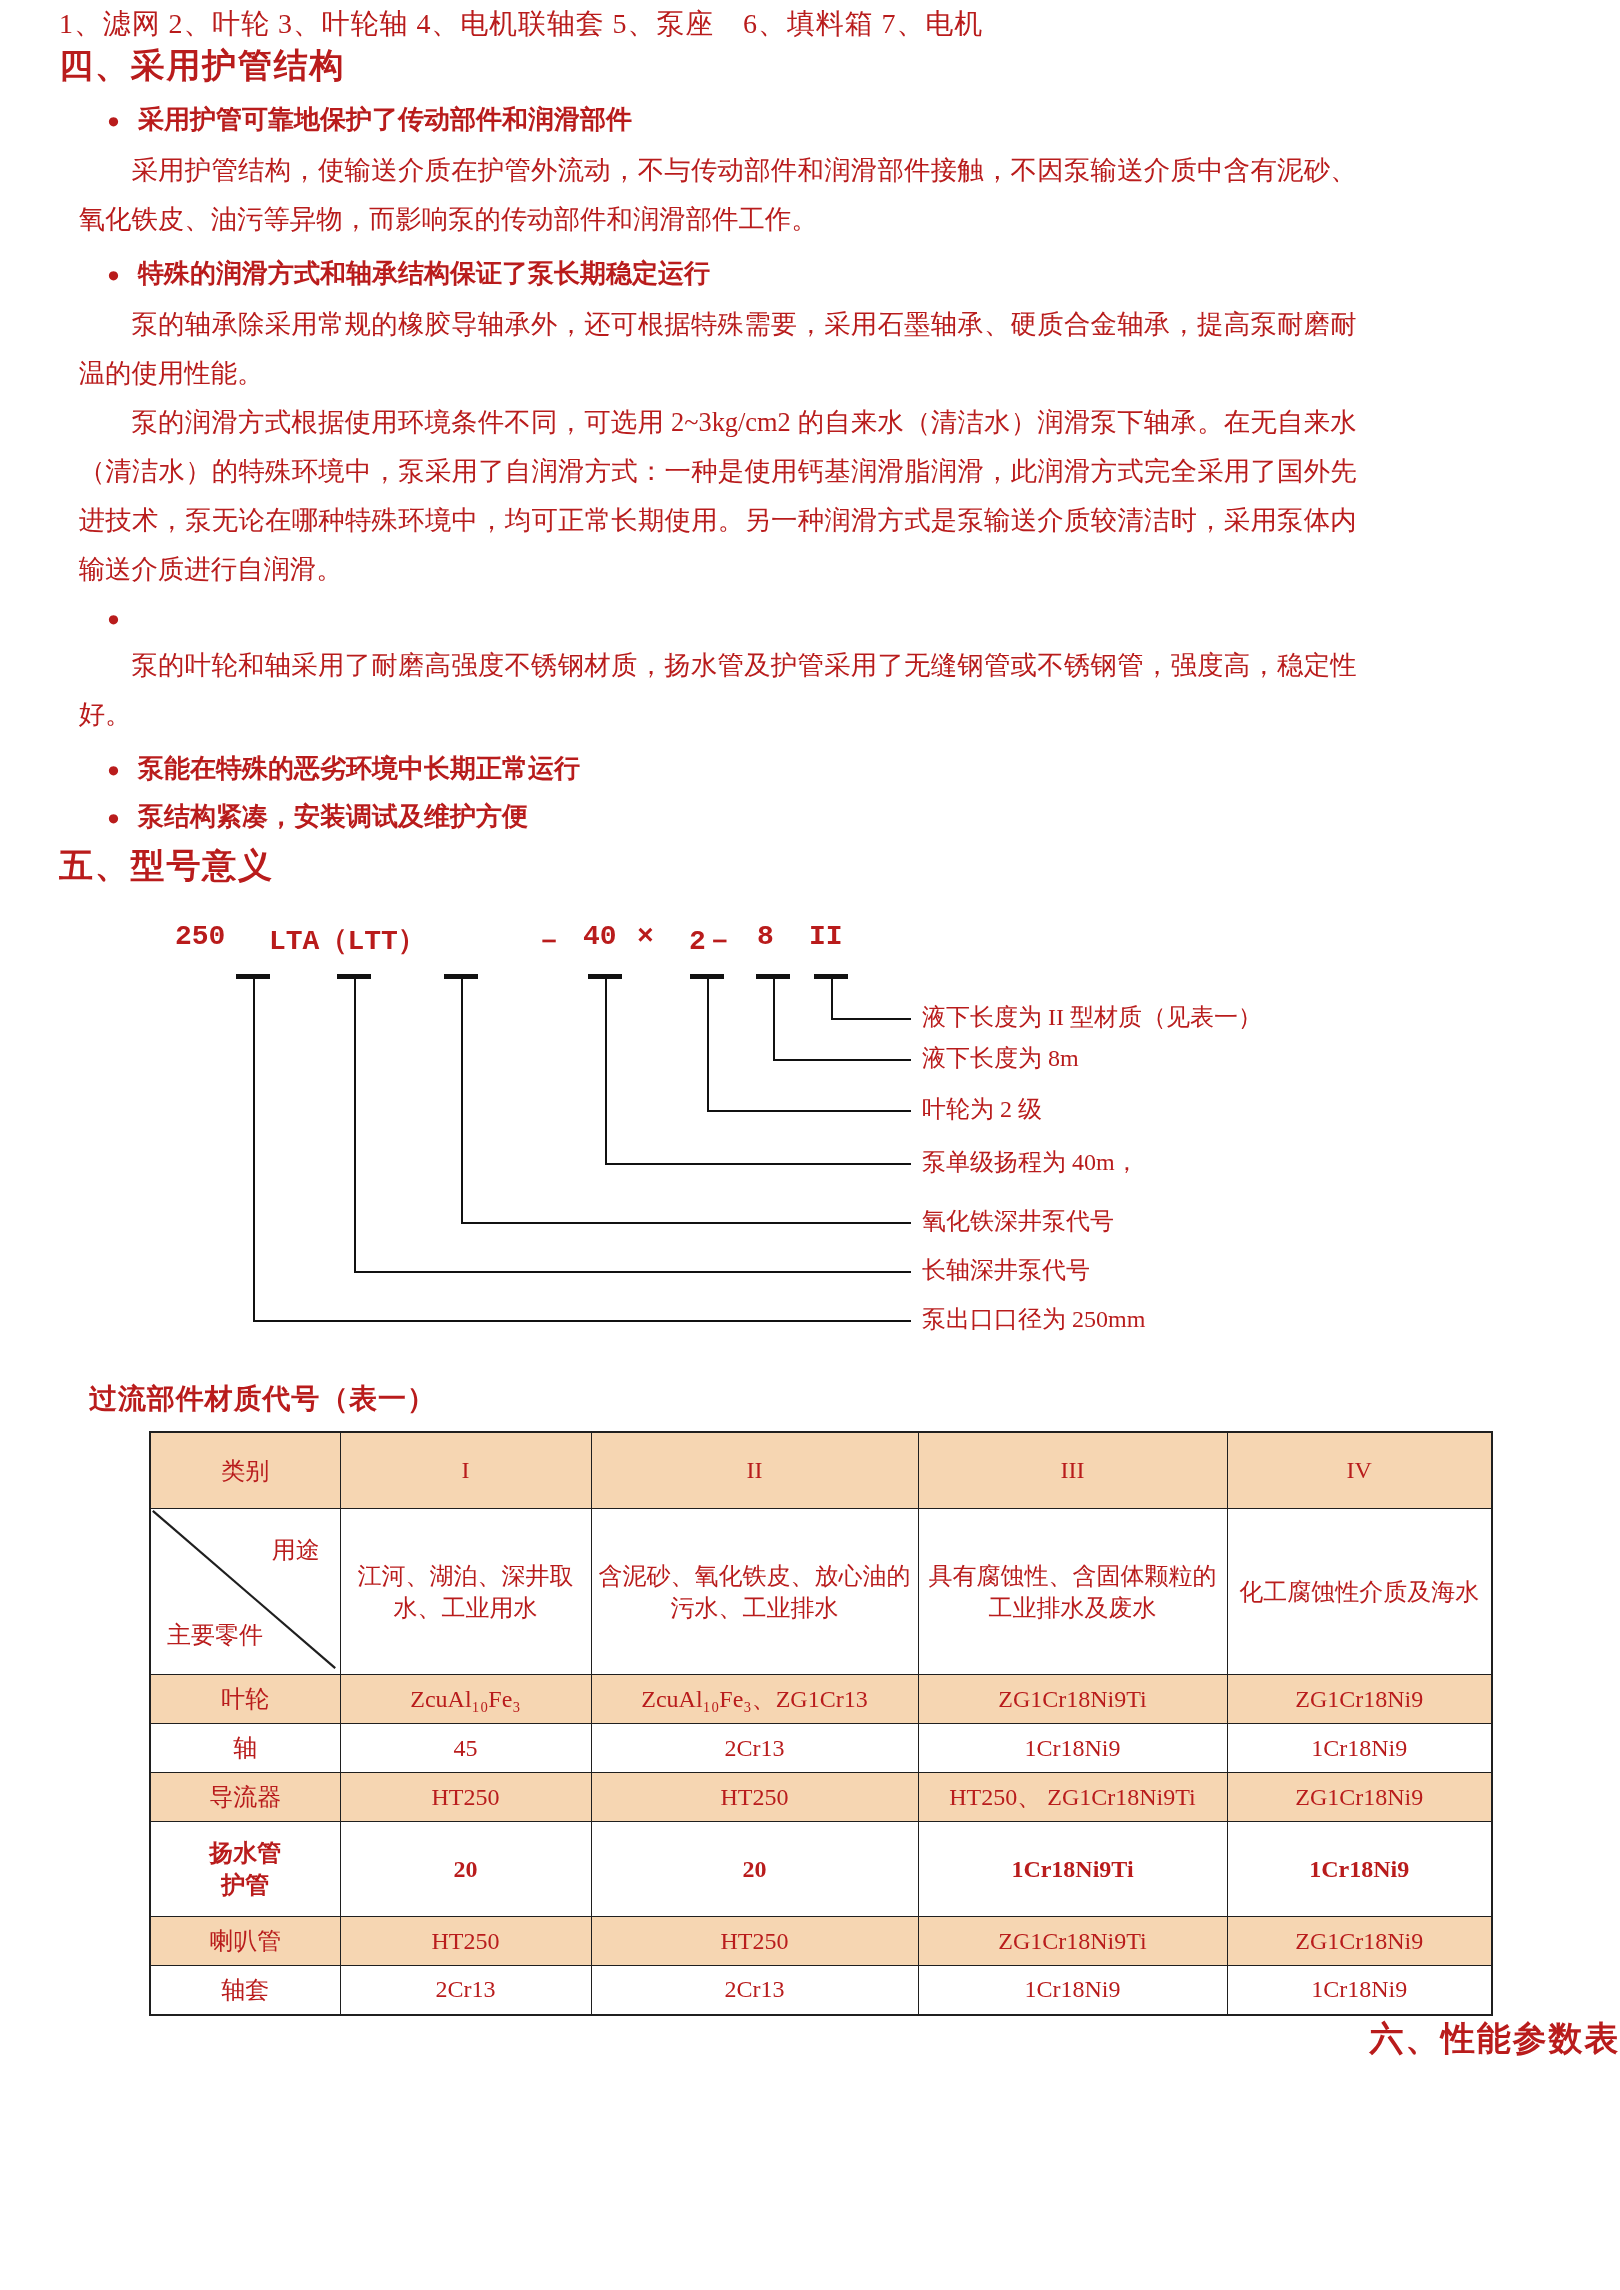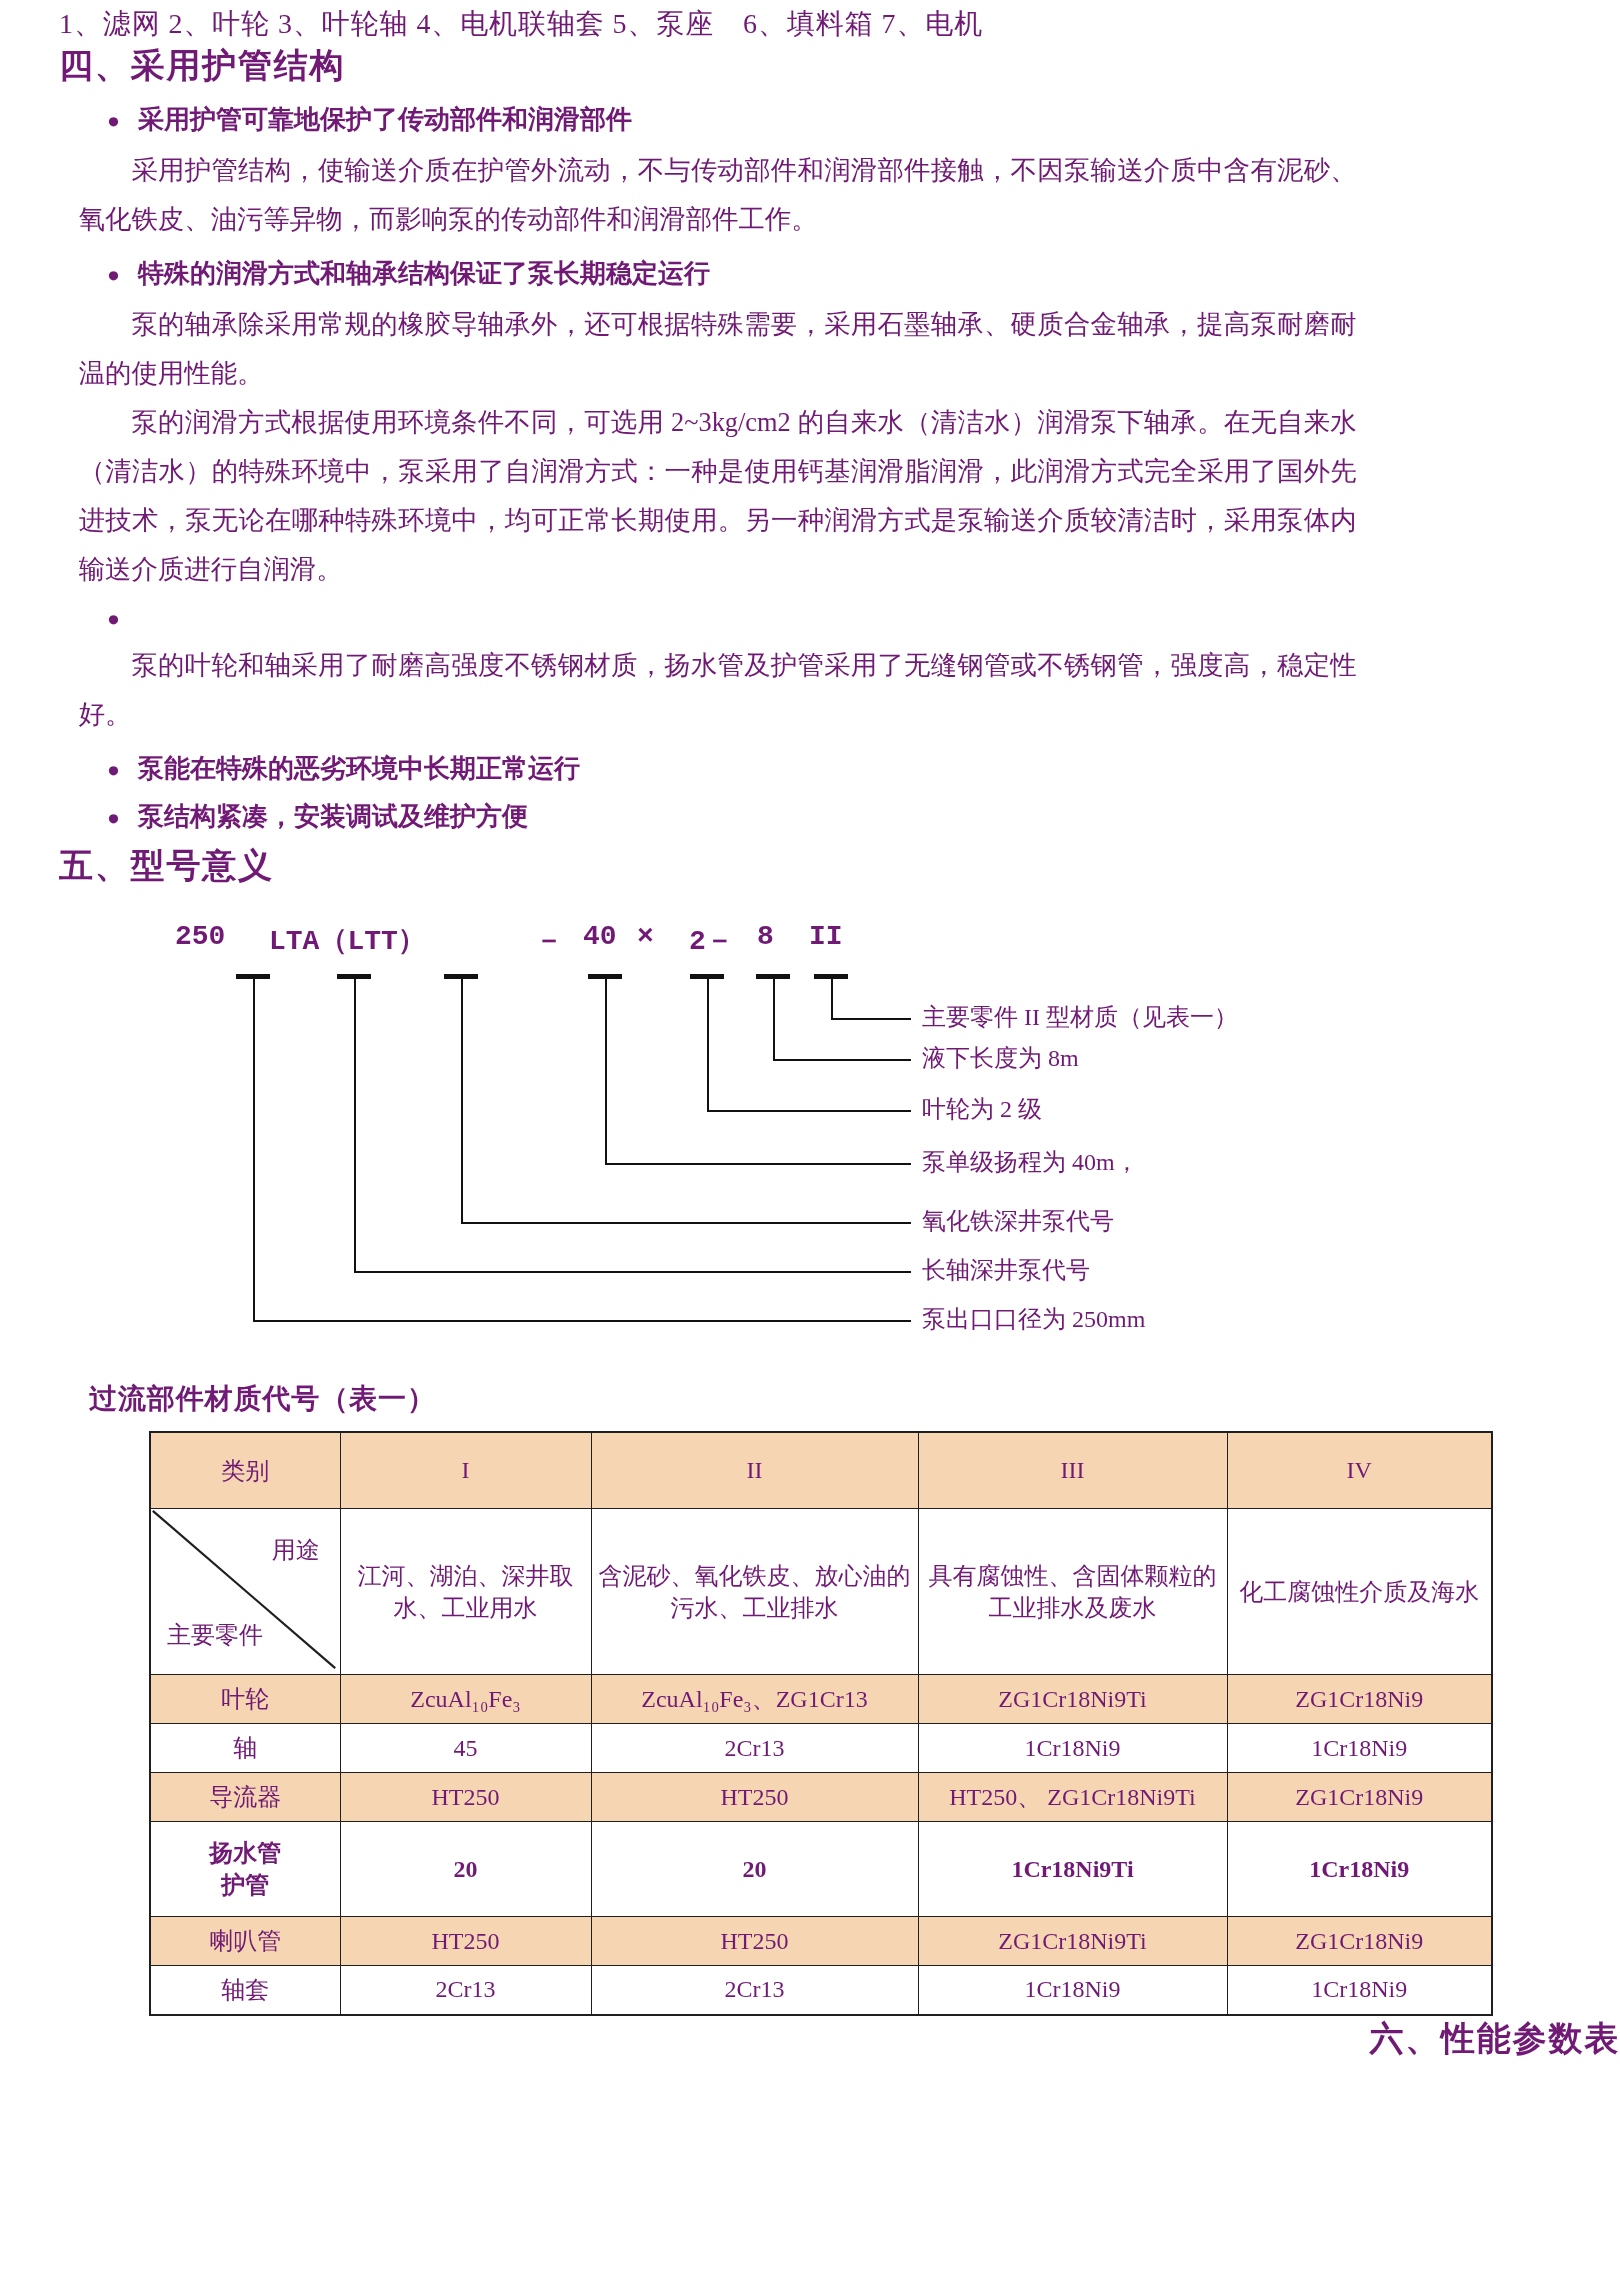--- a/index.html
+++ b/index.html
@@ -1,21 +1,21 @@
 <!DOCTYPE html>
 <html style="font-size:14.3px"><head>
 <meta charset="utf-8">
 <style>
   html,body{margin:0;padding:0;background:#ffffff;}
   .page{
     position:relative;
     width:1620px;height:2291px;
     background:#ffffff;
     overflow:hidden;
-    color:#701a75;
+    color:#b91c1c;
     font-family:"Liberation Serif","DejaVu Serif",serif;
     box-sizing:border-box;
     padding:5.4px 0 0 59px;
   }
   .parts-line{
     font-size:28px;
     letter-spacing:0.9px;
     white-space:nowrap;
   }
   h2.sec{
@@ -163,21 +163,21 @@
     <span class="cap" style="left:755px"></span>
 
     <div class="conn" style="left:194px;width:656px;height:342px"></div>
     <div class="conn" style="left:295px;width:555px;height:293px"></div>
     <div class="conn" style="left:402px;width:448px;height:244px"></div>
     <div class="conn" style="left:546px;width:304px;height:185px"></div>
     <div class="conn" style="left:648px;width:202px;height:132px"></div>
     <div class="conn" style="left:714px;width:136px;height:81px"></div>
     <div class="conn" style="left:772px;width:78px;height:40px"></div>
 
-    <span class="mlabel" style="top:109px">主要零件 II 型材质（见表一）</span>
+    <span class="mlabel" style="top:109px">液下长度为 II 型材质（见表一）</span>
     <span class="mlabel" style="top:150px">液下长度为 8m</span>
     <span class="mlabel" style="top:201px">叶轮为 2 级</span>
     <span class="mlabel" style="top:254px">泵单级扬程为 40m，</span>
     <span class="mlabel" style="top:313px">氧化铁深井泵代号</span>
     <span class="mlabel" style="top:362px">长轴深井泵代号</span>
     <span class="mlabel" style="top:411px">泵出口口径为 250mm</span>
   </div>
 
   <div class="tbl-title">过流部件材质代号（表一）</div>
 

